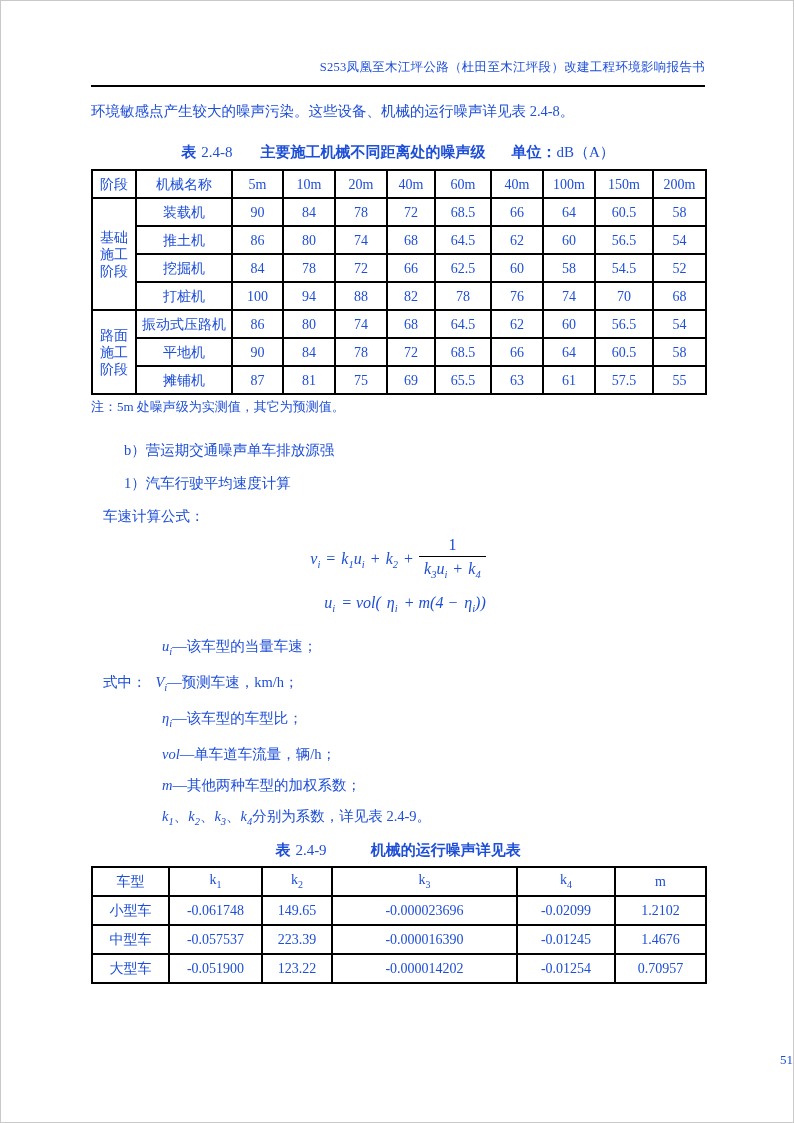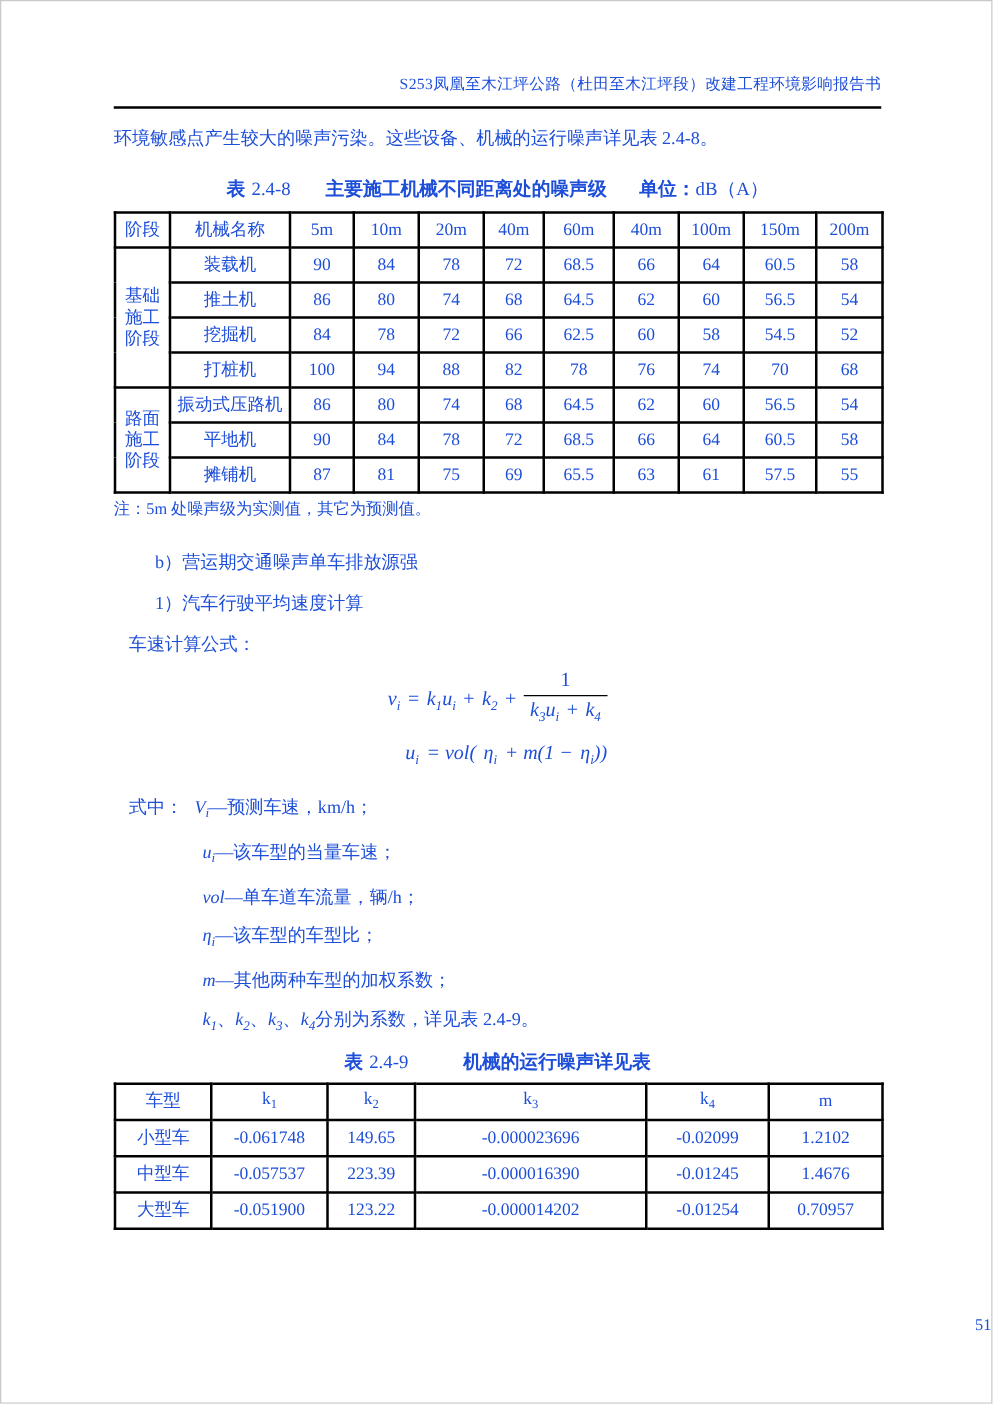--- a/index.html
+++ b/index.html
@@ -218,29 +218,29 @@
     <div class="sec-line sec-b">b）营运期交通噪声单车排放源强</div>
     <div class="sec-line sec-1">1）汽车行驶平均速度计算</div>
     <div class="sec-line sec-lead">车速计算公式：</div>
 
     <div class="formula-block">
       <div class="formula-inner">
         <div class="formula-line"><span class="m-it">v</span><sub>i</sub><span class="m-op">=</span><span class="m-it">k</span><sub>1</sub><span class="m-it">u</span><sub>i</sub><span class="m-op">+</span><span class="m-it">k</span><sub>2</sub><span class="m-op">+</span><span class="frac">
               <span class="num">1</span>
               <span class="den"><span class="m-it">k</span><sub>3</sub><span class="m-it">u</span><sub>i</sub><span class="m-op">+</span><span class="m-it">k</span><sub>4</sub></span>
             </span></div>
-        <div class="formula-line f-line2"><span class="m-it">u</span><sub>i</sub><span class="m-op m-it">= vol(</span><span class="m-it">η</span><sub>i</sub><span class="m-op m-it">+ m(1 −</span><span class="m-it">η</span><sub>i</sub><span class="m-it">))</span></div>
+        <div class="formula-line f-line2"><span class="m-it">u</span><sub>i</sub><span class="m-op m-it">= vol(</span><span class="m-it">η</span><sub>i</sub><span class="m-op m-it">+ m(4 −</span><span class="m-it">η</span><sub>i</sub><span class="m-it">))</span></div>
       </div>
     </div>
 
     <div class="defs">
+      <div class="def-line"><span class="def-sym"><span>u</span><sub>i</sub></span><span>—该车型的当量车速；</span></div>
       <div class="def-line def-first"><span class="def-lead">式中：</span><span class="def-sym"><span>V</span><sub>i</sub></span><span>—预测车速，km/h；</span></div>
-      <div class="def-line"><span class="def-sym"><span>u</span><sub>i</sub></span><span>—该车型的当量车速；</span></div>
+      <div class="def-line"><span class="def-sym"><span>η</span><sub>i</sub></span><span>—该车型的车型比；</span></div>
       <div class="def-line"><span class="def-sym">vol</span><span>—单车道车流量，辆/h；</span></div>
-      <div class="def-line"><span class="def-sym"><span>η</span><sub>i</sub></span><span>—该车型的车型比；</span></div>
       <div class="def-line"><span class="def-sym">m</span><span>—其他两种车型的加权系数；</span></div>
       <div class="def-line"><span class="def-sym"><span>k</span><sub>1</sub><span class="def-sep">、</span><span>k</span><sub>2</sub><span class="def-sep">、</span><span>k</span><sub>3</sub><span class="def-sep">、</span><span>k</span><sub>4</sub></span><span>分别为系数，详见表 2.4-9。</span></div>
     </div>
 
     <div class="tbl-caption" style="margin-top:3px;">
       <span class="cap-bold">表</span>
       <span class="cap-num">2.4-9</span>
       <span class="cap-bold cap2-title">机械的运行噪声详见表</span>
     </div>
 

